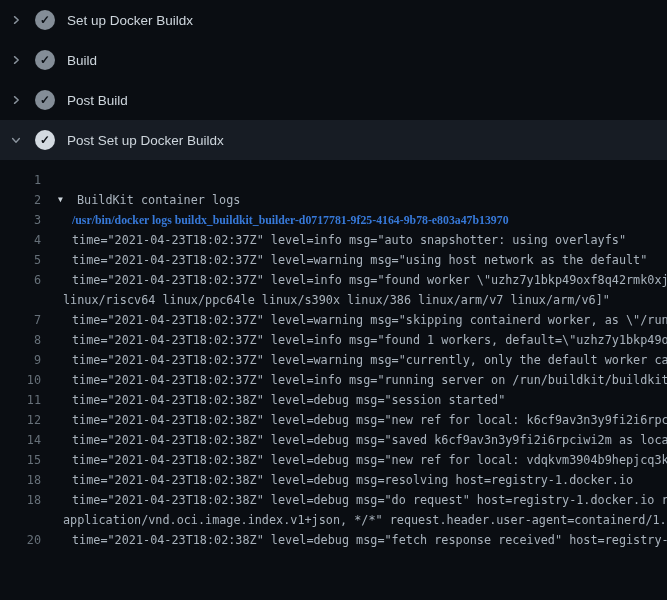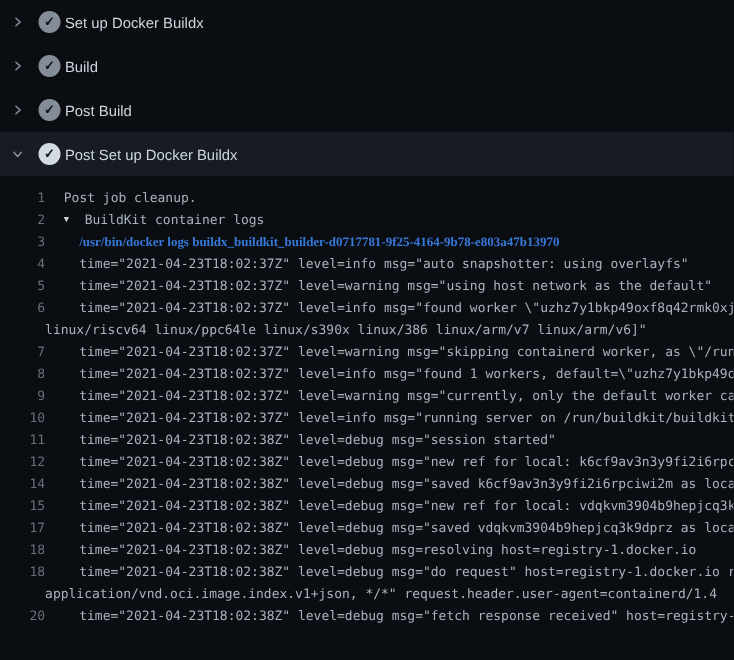--- a/index.html
+++ b/index.html
@@ -33,36 +33,36 @@
   .chevron svg{display:block;}
   .chevron.down svg{transform:rotate(90deg);}
   .check-circle{
     width:20px;height:20px;border-radius:50%;margin-left:12px;flex:0 0 auto;
     background:var(--check-circle);
     display:flex;align-items:center;justify-content:center;
     color:var(--check-mark);font-size:12px;font-weight:bold;line-height:1;
   }
   .step.expanded .check-circle{background:var(--check-circle-active);}
   .step-label{
-    margin-left:4px;color:var(--step-title);font-size:13.5px;
+    margin-left:12px;color:var(--step-title);font-size:13.5px;
   }
   .log-viewer{
     height:440px;overflow:hidden;padding-top:10px;
     font-family:"DejaVu Sans Mono", monospace;
     font-size:11.8px;line-height:20px;color:var(--log-text);
   }
   .log-row{display:flex;height:20px;white-space:pre;}
   .num{
     flex:0 0 41px;width:41px;text-align:right;color:var(--line-number);
     cursor:pointer;user-select:none;
   }
   .log-text{white-space:pre;overflow:hidden;}
   .log-row.base  .log-text{margin-left:17px;}
   .log-row.child .log-text{margin-left:31px;}
-  .log-row.wrap  .log-text{}
+  .log-row.wrap  .log-text{margin-left:22px;}
   .log-row.group .log-text{margin-left:4px;}
   .twisty{
     flex:0 0 15px;width:15px;margin-left:17px;color:var(--group-twisty);
     font-size:8px;display:flex;align-items:center;cursor:pointer;
   }
   .log-row.command .log-text{color:var(--command-blue);font-weight:bold;font-family:Liberation Serif, serif;}
 </style>
 </head>
 <body>
 
@@ -105,21 +105,20 @@
           </svg>
     </span>
     <span class="check-circle">✓</span>
     <span class="step-label">Post Set up Docker Buildx</span>
   </div>
 </div>
   <div class="log-viewer">
   <div class="log-row base">
     <span class="num">1</span>
     
-    <span class="log-text">Post job cleanup.</span>
   </div>
 
   <div class="log-row base group">
     <span class="num">2</span>
     <span class="twisty">▼</span>
     <span class="log-text">BuildKit container logs</span>
   </div>
 
   <div class="log-row child command">
     <span class="num">3</span>
@@ -194,25 +193,20 @@
     <span class="log-text">time="2021-04-23T18:02:38Z" level=debug msg="saved k6cf9av3n3y9fi2i6rpciwi2m as loca</span>
   </div>
 
   <div class="log-row child">
     <span class="num">15</span>
     
     <span class="log-text">time="2021-04-23T18:02:38Z" level=debug msg="new ref for local: vdqkvm3904b9hepjcq3k</span>
   </div>
 
 
-  <div class="log-row child">
-    <span class="num">17</span>
-    
-    <span class="log-text">time="2021-04-23T18:02:38Z" level=debug msg="saved vdqkvm3904b9hepjcq3k9dprz as loca</span>
-  </div>
 
   <div class="log-row child">
     <span class="num">18</span>
     
     <span class="log-text">time="2021-04-23T18:02:38Z" level=debug msg=resolving host=registry-1.docker.io</span>
   </div>
 
   <div class="log-row child">
     <span class="num">18</span>
     

